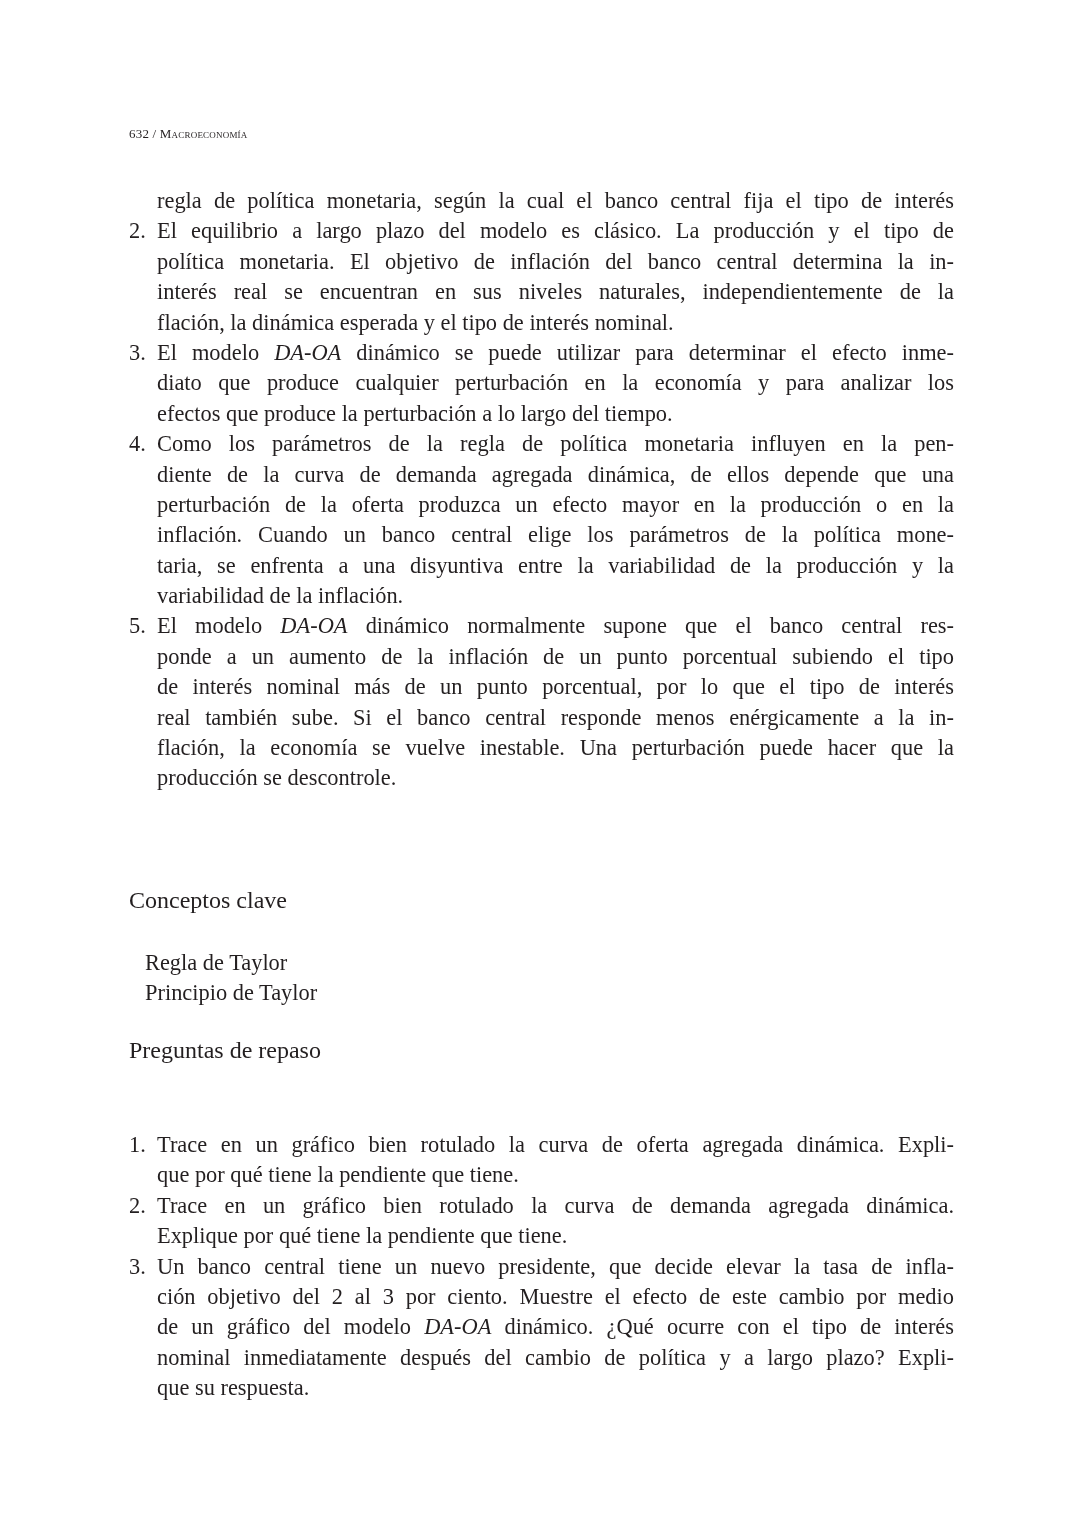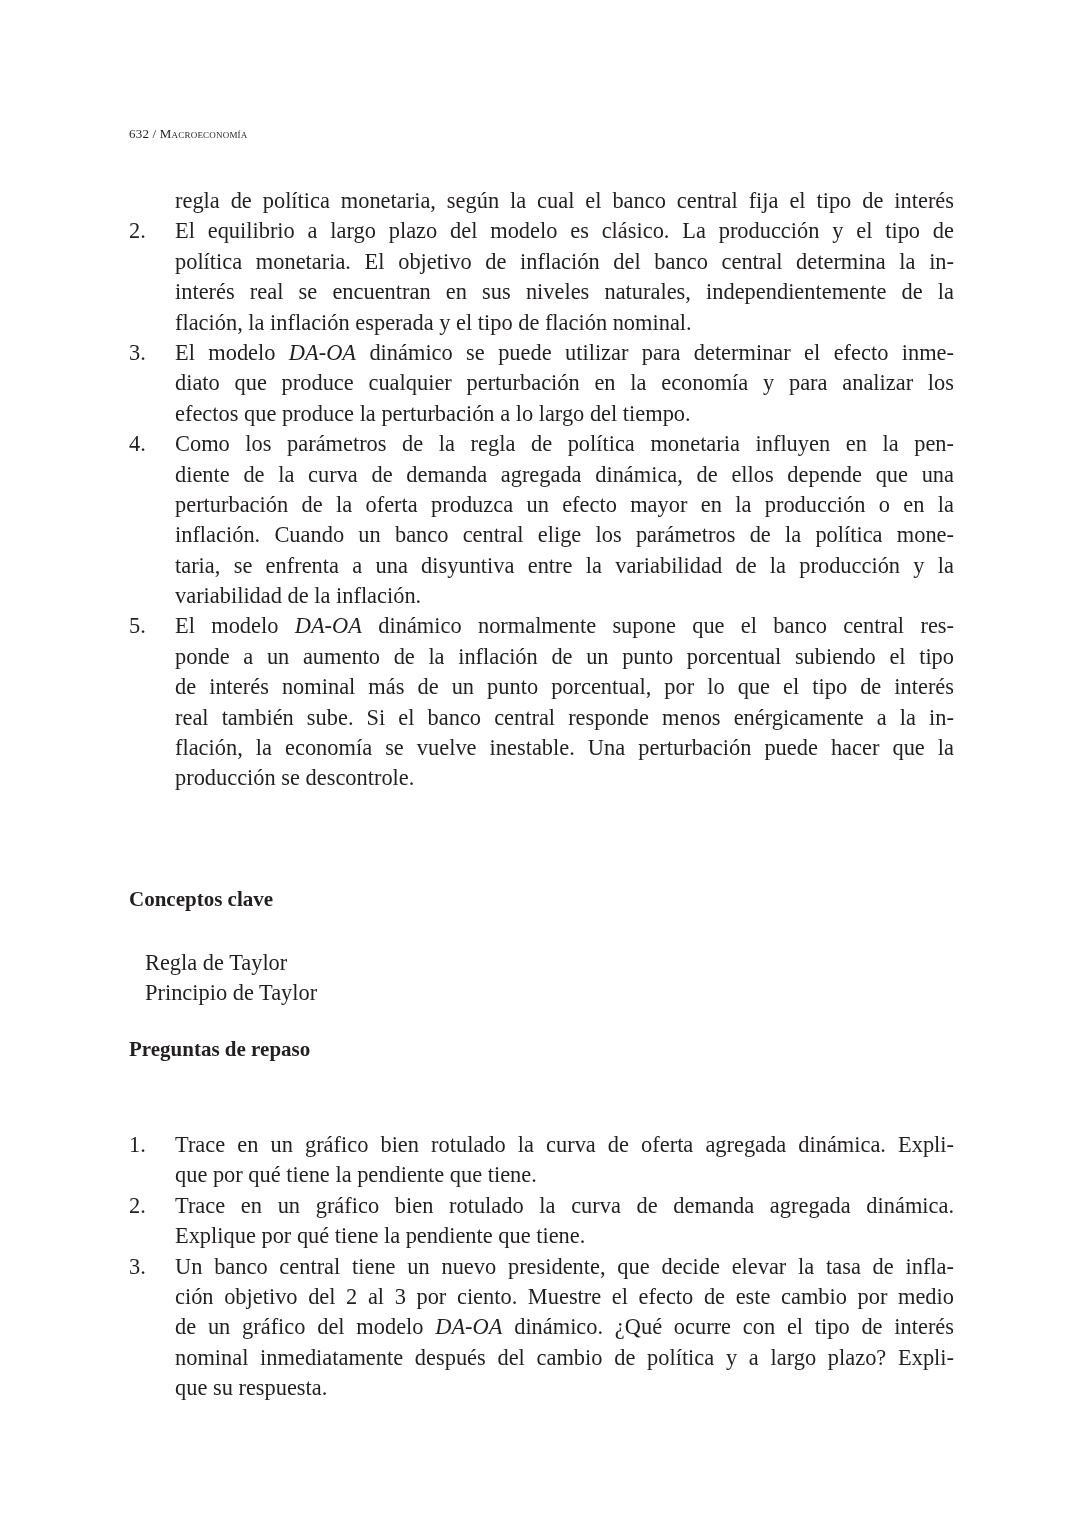--- a/index.html
+++ b/index.html
@@ -5,23 +5,23 @@
   html, body { margin: 0; padding: 0; background: #ffffff; }
   body { width: 1080px; height: 1523px; position: relative; overflow: hidden;
          font-family: "Liberation Serif", "DejaVu Serif", serif; color: #231f20; }
   .running-head { position: absolute; left: 129px; top: 126px; font-size: 13px; letter-spacing: 0.2px; }
   .running-head .sc { font-variant: small-caps; }
   .block { position: absolute; left: 129px; width: 825px; }
   .line { height: 30.4px; line-height: 30.4px; font-size: 22.4px; white-space: nowrap;
           text-align: justify; text-align-last: justify; position: relative; }
   .line.last { text-align-last: left; }
   .line .num { position: absolute; left: 0; width: 28px; }
-  .line .txt { display: block; margin-left: 46px; text-align: justify; text-align-last: inherit; }
+  .line .txt { display: block; margin-left: 28px; text-align: justify; text-align-last: inherit; }
   .line.plain .txt { margin-left: 16px; }
-  .heading { position: absolute; left: 129px; font-size: 21px; font-weight: bold; }
+  .heading { position: absolute; left: 129px; font-size: 24px; font-weight: normal; }
   i { font-style: italic; }
 </style>
 </head>
 <body>
 
 <div class="running-head">
   <span>632</span><span> / </span><span class="sc">Macroeconomía</span>
 </div>
 
 <div class="block" style="top:186px;" id="summary-list">
@@ -35,21 +35,21 @@
         <span class="num">2.</span>
         <span class="txt">El equilibrio a largo plazo del modelo es clásico. La producción y el tipo de</span>
       </div>
       <div class="line">
         <span class="txt">política monetaria. El objetivo de inflación del banco central determina la in-</span>
       </div>
       <div class="line">
         <span class="txt">interés real se encuentran en sus niveles naturales, independientemente de la</span>
       </div>
       <div class="line last">
-        <span class="txt">flación, la inflación esperada y el tipo de flación nominal.</span>
+        <span class="txt">flación, la dinámica esperada y el tipo de interés nominal.</span>
       </div>
     </div>
     <div>
       <div class="line">
         <span class="num">3.</span>
         <span class="txt">El modelo <i>DA-OA</i> dinámico se puede utilizar para determinar el efecto inme-</span>
       </div>
       <div class="line">
         <span class="txt">diato que produce cualquier perturbación en la economía y para analizar los</span>
       </div>

